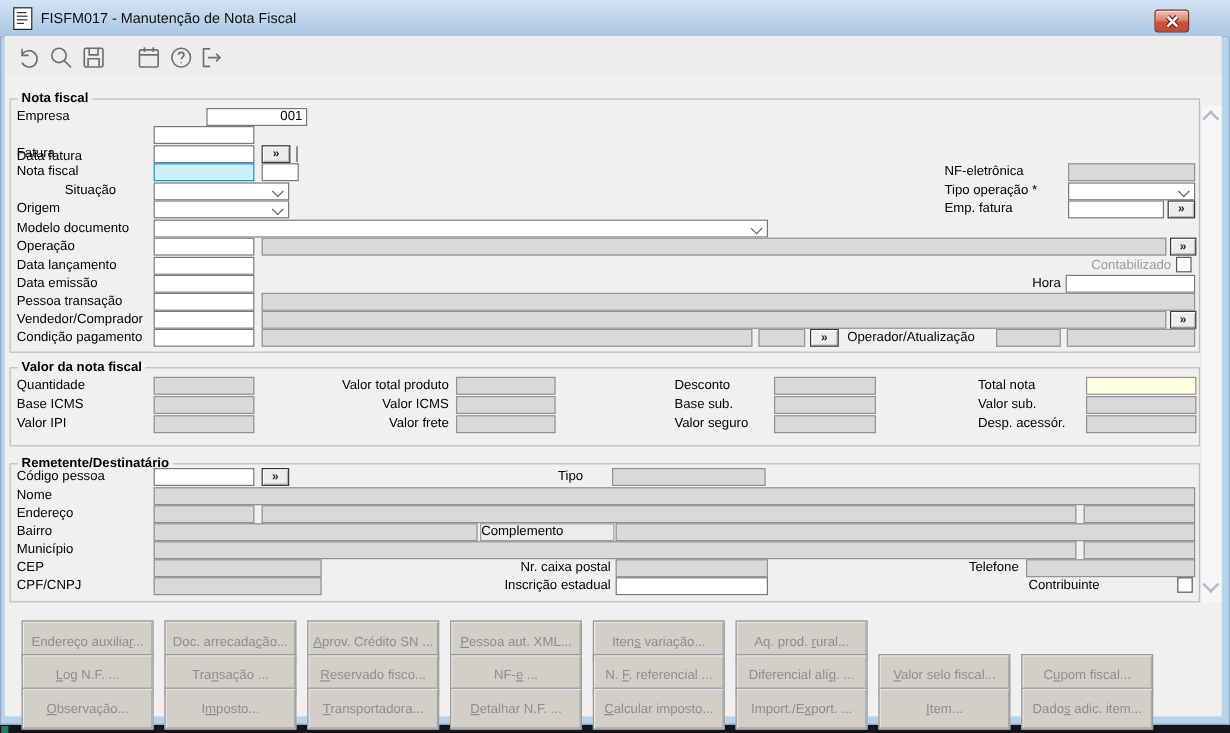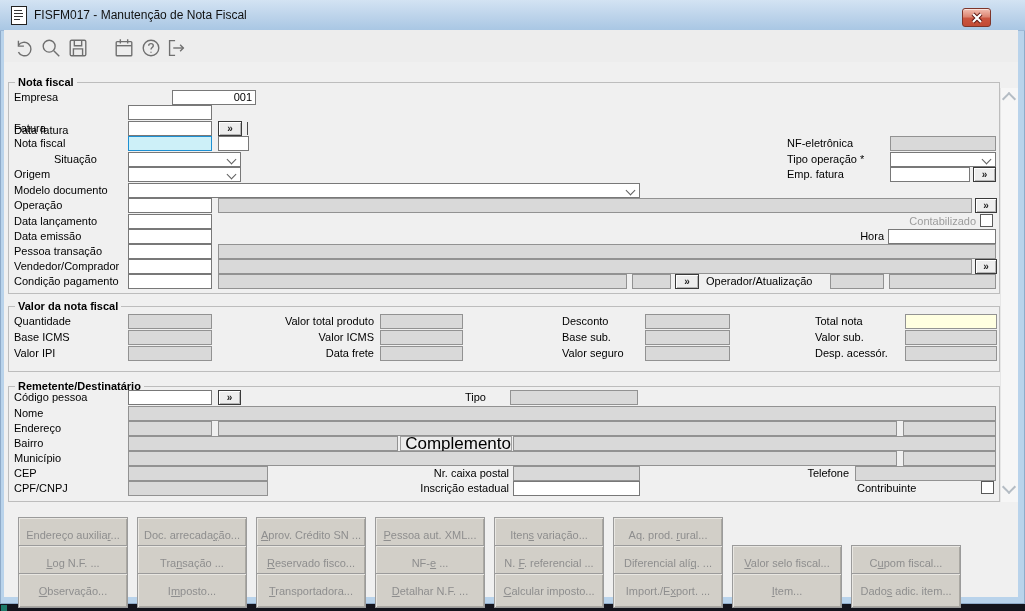--- a/index.html
+++ b/index.html
@@ -19,21 +19,21 @@
   .legend{position:absolute;top:-8px;left:6px;background:#f0f0f0;padding:0 3px;font-weight:bold;font-size:11px;line-height:14px;white-space:nowrap;}
   .lbl{position:absolute;font-size:11px;line-height:13px;color:#000;white-space:nowrap;}
   .lbl.gray{color:#9c9c9c;}
   .fld{position:absolute;height:15px;box-sizing:border-box;background:#d9d9d9;border:1px solid #929292;font-size:11px;line-height:13px;padding:0 3px;color:#000;}
   .fld.white{background:#fff;border-color:#787878;}
   .fld.cyan{background:#cdf0f8;border:1px solid #1e90d2;}
   .fld.yellow{background:#ffffe1;}
   .fld.ra{text-align:right;}
   .carr{position:absolute;right:5px;top:3px;width:6px;height:6px;border-right:1px solid #5f5f5f;border-bottom:1px solid #5f5f5f;transform:rotate(45deg);}
   .cbtn{position:absolute;height:15px;box-sizing:border-box;background:#ededed;border:1px solid #3a3a3a;font-weight:bold;font-size:10px;text-align:center;line-height:12px;color:#222;box-shadow:inset 1px 1px 0 #fff,inset -1px -1px 0 #b5b5b5;padding:0;cursor:pointer;font-family:"Liberation Sans",sans-serif;}
-  .compbox{position:absolute;height:15px;box-sizing:border-box;background:#ececec;border:1px solid #a0a0a0;font-size:17px;line-height:13px;text-align:right;color:#000;}
+  .compbox{position:absolute;height:15px;box-sizing:border-box;background:#ececec;border:1px solid #a0a0a0;font-size:11px;line-height:13px;text-align:left;color:#000;}
   .chk{position:absolute;width:13px;height:13px;background:#fff;border:1px solid #595959;box-sizing:border-box;cursor:pointer;}
   .vtick{position:absolute;width:1px;height:13px;background:#4a4a4a;}
   .btnrow{position:absolute;left:18px;display:flex;gap:9px;}
   .fbtn{width:110px;height:35px;box-sizing:border-box;background:#d2cfc8;border:1px solid #9b9b9b;box-shadow:inset 1px 1px 0 #e9e7e2,inset -1px -1px 0 #aaa8a2;color:#8e8e8e;font-size:11px;font-family:"Liberation Sans",sans-serif;padding:0;text-align:center;cursor:default;}
   .fbtn u{text-decoration:underline;}
   .scrolltrack{position:absolute;left:1000px;top:88px;width:17px;height:414px;background:#f6f6f6;border-left:1px solid #e6e6e6;}
   .schev{position:absolute;left:1004px;width:8px;height:8px;border-left:2px solid #b4bcc4;border-top:2px solid #b4bcc4;}
   .schev.up{top:94px;transform:rotate(45deg);}
   .schev.down{top:482px;transform:rotate(225deg);}
   .teal-dot{position:absolute;left:1px;top:605px;width:6px;height:6px;background:#1e7a6a;}
@@ -186,21 +186,21 @@
   <div class="fld" style="left:128px;top:314px;width:84px;"></div>
   <span class="lbl" style="left:14px;top:331px;">Base ICMS</span>
   <div class="fld" style="left:128px;top:330px;width:84px;"></div>
   <span class="lbl" style="left:14px;top:347px;">Valor IPI</span>
   <div class="fld" style="left:128px;top:346px;width:84px;"></div>
 
   <span class="lbl" style="right:651px;top:315px;">Valor total produto</span>
   <div class="fld" style="left:380px;top:314px;width:83px;"></div>
   <span class="lbl" style="right:651px;top:331px;">Valor ICMS</span>
   <div class="fld" style="left:380px;top:330px;width:83px;"></div>
-  <span class="lbl" style="right:651px;top:347px;">Data frete</span>
+  <span class="lbl" style="right:651px;top:347px;">Valor frete</span>
   <div class="fld" style="left:380px;top:346px;width:83px;"></div>
 
   <span class="lbl" style="left:562px;top:315px;">Desconto</span>
   <div class="fld" style="left:645px;top:314px;width:85px;"></div>
   <span class="lbl" style="left:562px;top:331px;">Base sub.</span>
   <div class="fld" style="left:645px;top:330px;width:85px;"></div>
   <span class="lbl" style="left:562px;top:347px;">Valor seguro</span>
   <div class="fld" style="left:645px;top:346px;width:85px;"></div>
 
   <span class="lbl" style="left:815px;top:315px;">Total nota</span>

